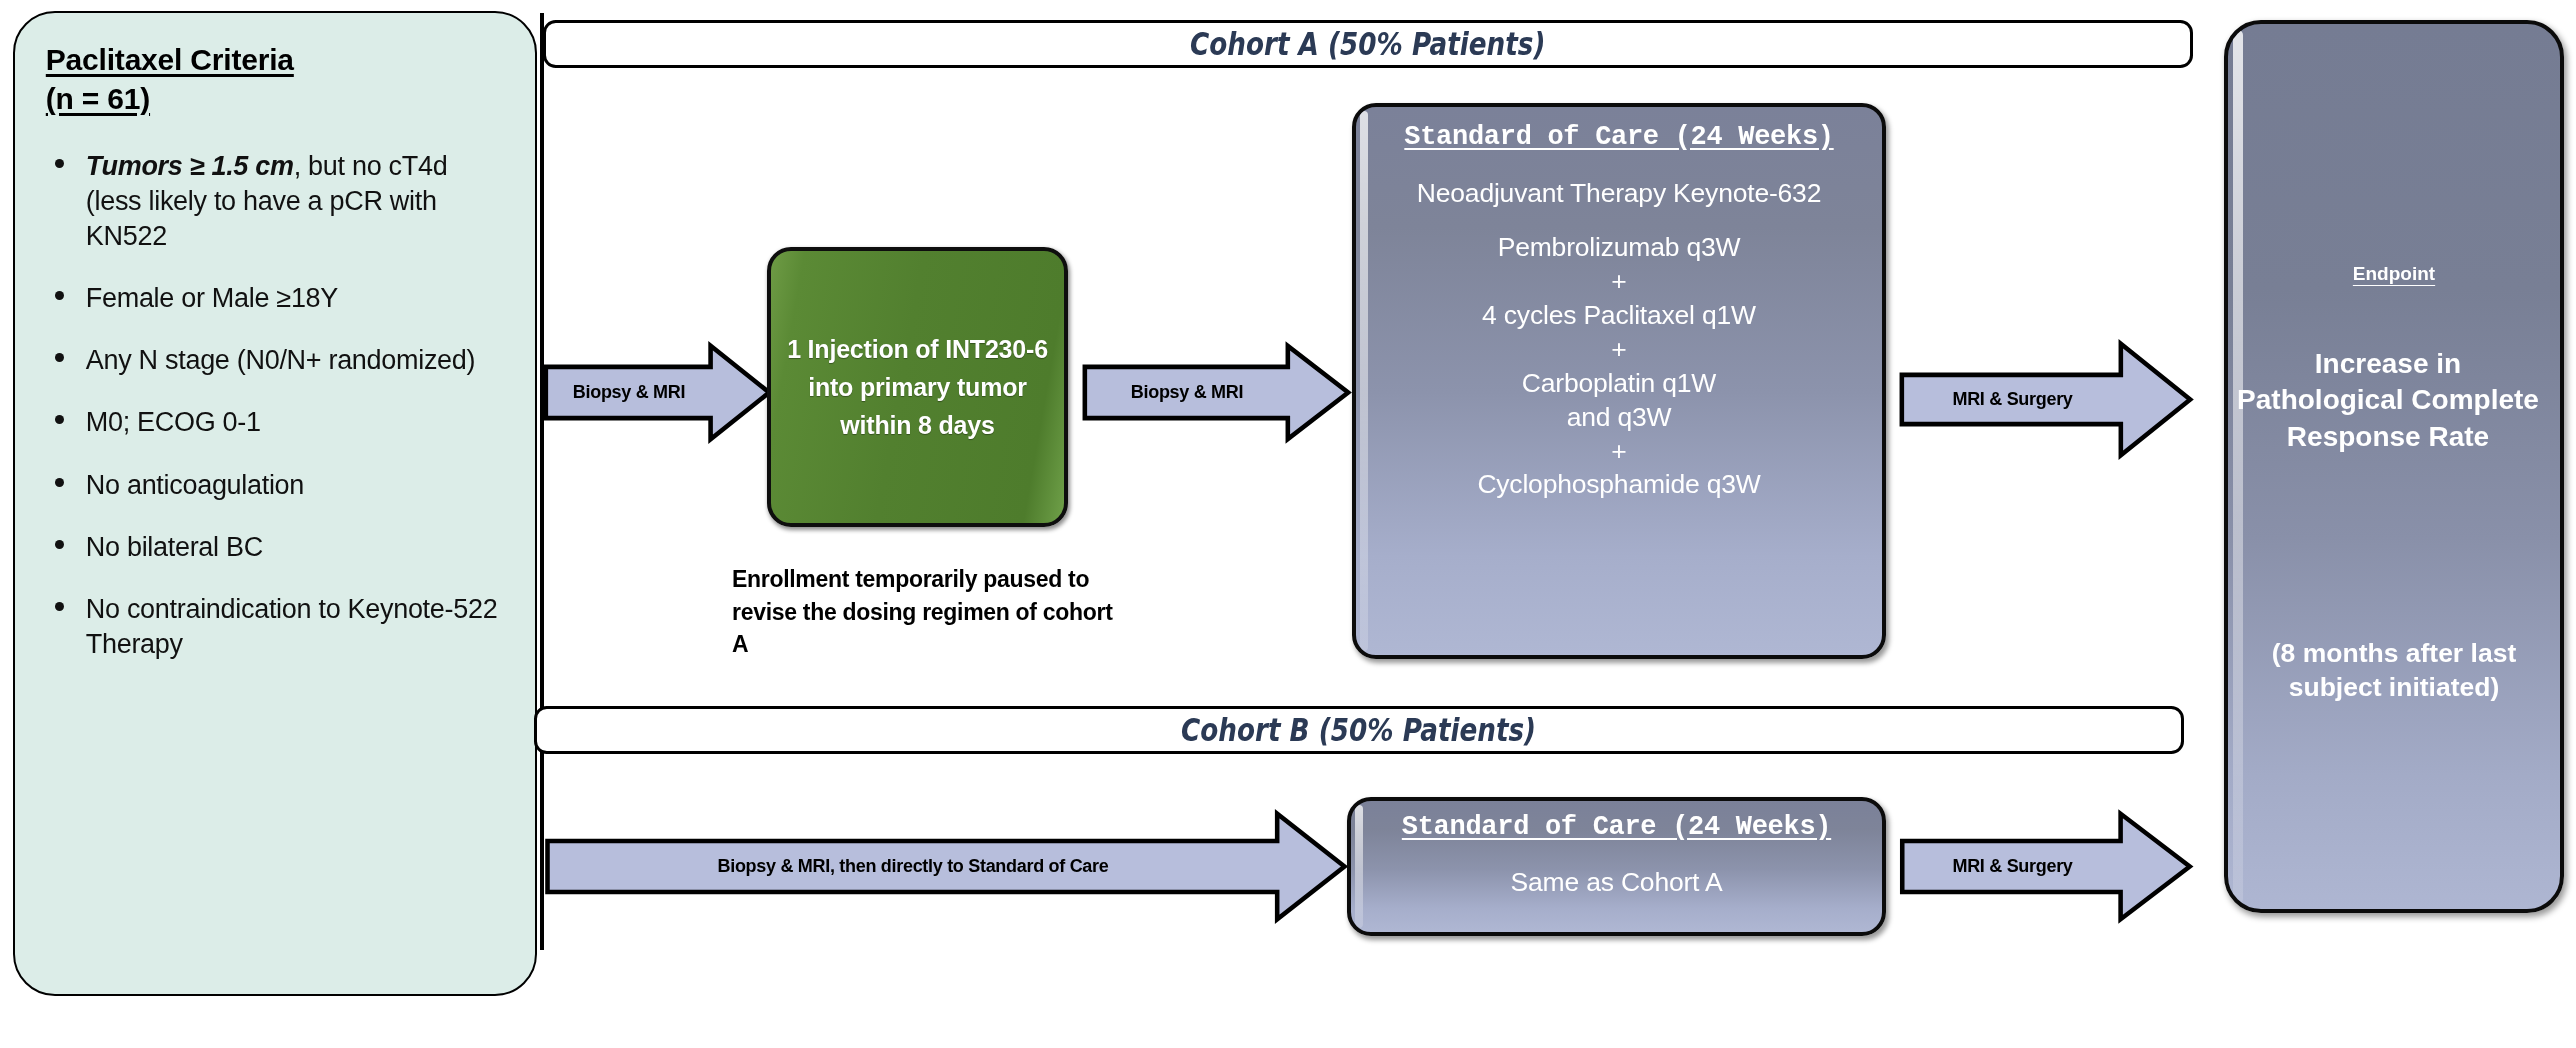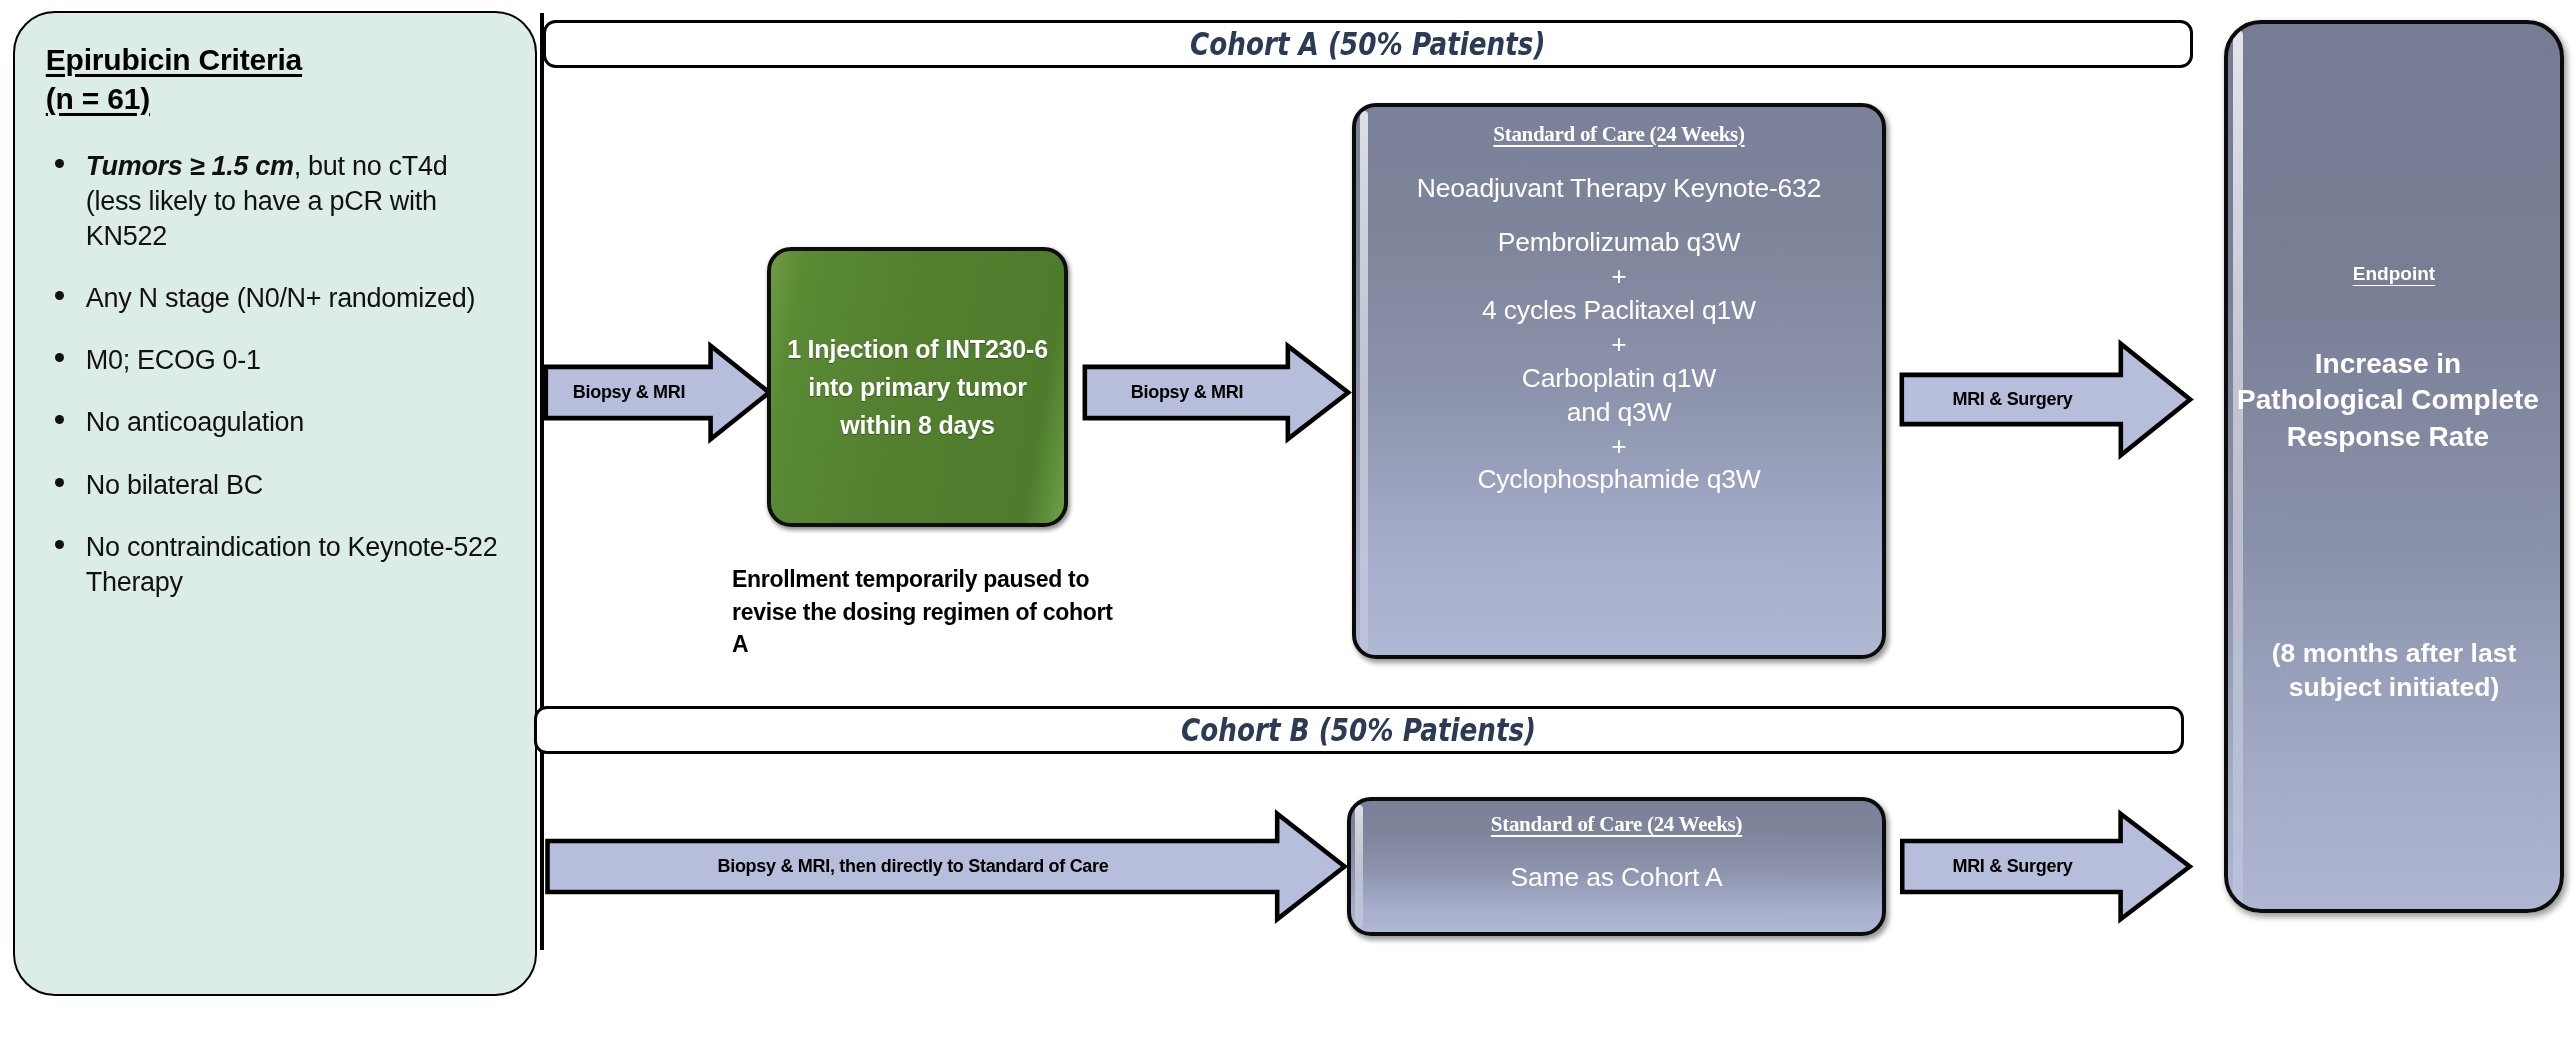--- a/index.html
+++ b/index.html
@@ -74,22 +74,22 @@
     background:linear-gradient(180deg,#7B8199 0%,#7E8499 22%,#8C93AC 52%,#A6AECB 82%,#AFB7D3 100%);
     box-shadow:2.7px 3.7px 5.5px rgba(0,0,0,.4);
     color:#fff; text-align:center; overflow:hidden;
   }
   .soc::before{
     content:""; position:absolute; left:3.7px; top:3.7px; bottom:3.7px; width:8.2px;
     background:linear-gradient(180deg,rgba(255,255,255,.75),rgba(255,255,255,.18));
     border-radius:18px; pointer-events:none;
   }
   .soc-title{
-    font-family:Liberation Serif, serif;
-    font-size:21px; font-weight:bold; text-decoration:underline;
+    font-family:Liberation Mono, monospace;
+    font-size:27px; font-weight:bold; text-decoration:underline;
     text-underline-offset:3.7px; letter-spacing:-0.3px;
   }
   .soc-body{ font-size:26.5px; line-height:1.28; letter-spacing:-0.2px; }
   .soc-body .plus{ display:block; }
   .soc-gap{ height:20px; }
 
   #socA{ left:1352px; top:103px; width:534px; height:556px; padding:14.6px 16.4px 0 16.4px; }
   #socB{ left:1347px; top:797px; width:539px; height:139px; padding:11px 16.4px 0 16.4px; }
   #socB .soc-body{ margin-top:24px; }
 
@@ -128,25 +128,26 @@
     font-size:18px; font-weight:bold; color:#000; letter-spacing:-0.3px;
   }
 </style>
 </head>
 <body>
 
 <div id="stage">
 
   <div id="enroll">
     <div class="enroll-title">
-      <span class="ul">Epirubicin Criteria</span><br>
+      <span class="ul">Paclitaxel Criteria</span><br>
       <span class="ul">(n = 61)</span>
     </div>
     <ul class="enroll-list">
       <li><span class="bullet"></span><b class="it">Tumors ≥ 1.5 cm</b><span>, but no cT4d (less likely to have a pCR with KN522</span></li>
+      <li><span class="bullet"></span><span>Female or Male ≥18Y</span></li>
       <li><span class="bullet"></span><span>Any N stage (N0/N+ randomized)</span></li>
       <li><span class="bullet"></span><span>M0; ECOG 0-1</span></li>
       <li><span class="bullet"></span><span>No anticoagulation</span></li>
       <li><span class="bullet"></span><span>No bilateral BC</span></li>
       <li><span class="bullet"></span><span>No contraindication to Keynote-522 Therapy</span></li>
     </ul>
   </div>
 
   <div id="divider"></div>
 

